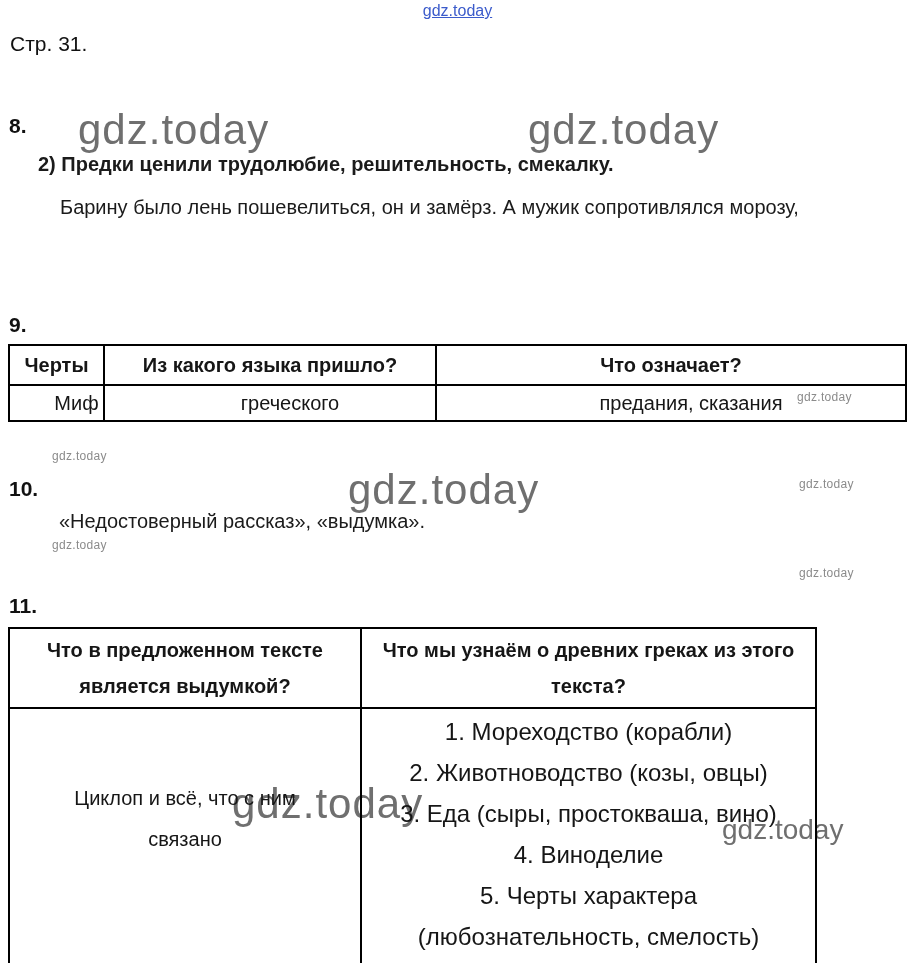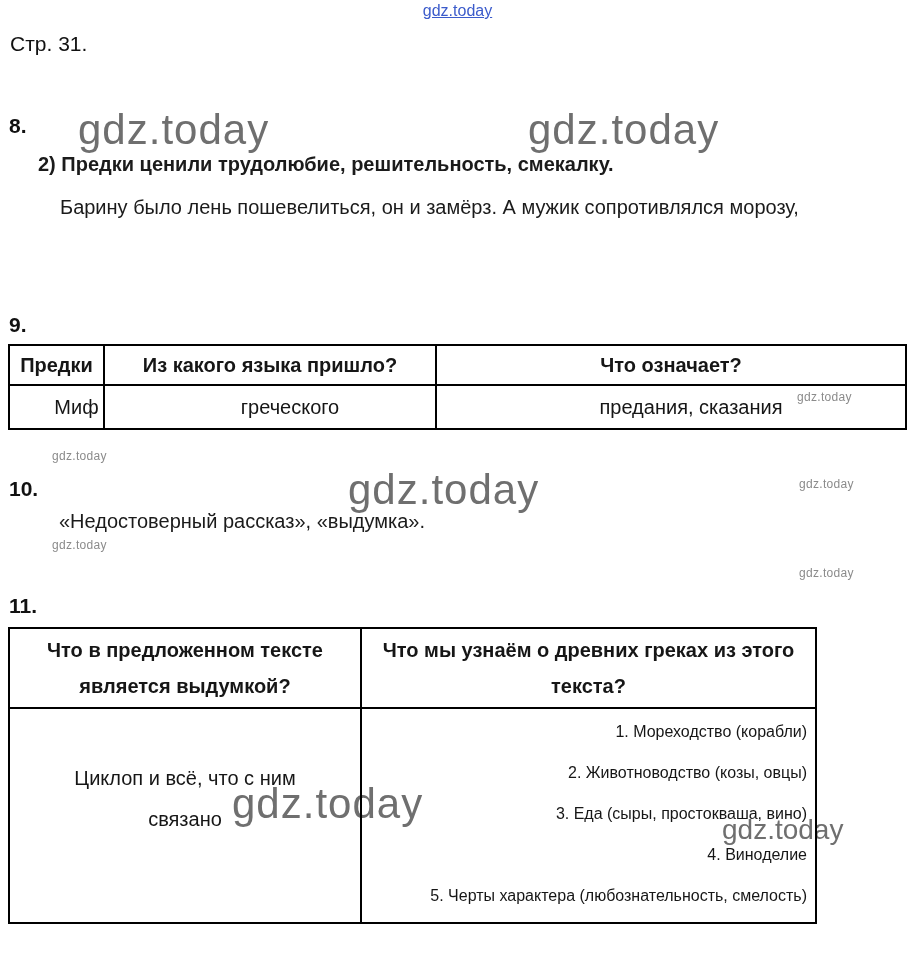--- a/index.html
+++ b/index.html
@@ -27,30 +27,30 @@
   .body-text { font-size:20px; color:#1b1b1b; }
 
   
   table.tbl { position:absolute; border-collapse:collapse; table-layout:fixed; background:transparent; }
   .tbl th, .tbl td { border:2px solid #000; font-size:20px; text-align:center; color:#161616; }
   .tbl th { font-weight:bold; }
 
   
   #tbl9 { left:8px; top:344px; width:899px; }
   #tbl9 th { height:40px; }
-  #tbl9 td { height:44px;padding-left:40px; }
+  #tbl9 td { height:36px;padding-left:40px; }
 
   
   #tbl11 { left:8px; top:627px; width:809px; }
   #tbl11 th { padding:3px 10px; line-height:1.8; vertical-align:middle; }
   #tbl11 .hdr-inner { max-width:480px; margin:0 auto; white-space:normal; }
   #tbl11 td.left-cell { vertical-align:middle; padding-bottom:34px; }
   #tbl11 td.left-cell .cell-inner { max-width:245px; margin:0 auto; line-height:2.05; white-space:normal; }
   #tbl11 td.right-cell { vertical-align:top; padding:2px 8px 6px; }
-  .t2-item { font-size:16px; line-height:41px; max-width:480px; margin:0 auto; white-space:normal;text-align:right; }
+  .t2-item { font-size:24px; line-height:41px; max-width:480px; margin:0 auto; white-space:normal; }
 </style>
 </head>
 <body>
 
 <div class="page">
 
   <div class="abs wm" style="left:78px;  top:106px;">gdz.today</div>
   <div class="abs wm" style="left:528px; top:106px;">gdz.today</div>
   <div class="abs wm-sm" style="left:797px; top:390px;">gdz.today</div>
   <div class="abs wm-sm" style="left:52px;  top:449px;">gdz.today</div>
@@ -70,21 +70,21 @@
 
   <div class="abs num" style="left:9px; top:313px;">9.</div>
   <table id="tbl9" class="tbl">
     <colgroup>
         <col style="width:95px;">
         <col style="width:332px;">
         <col>
       </colgroup>
     <thead>
       <tr>
-        <th>Предки</th>
+        <th>Черты</th>
         <th>Из какого языка пришло?</th>
         <th>Что означает?</th>
       </tr>
     </thead>
     <tbody>
       <tr>
         <td>Миф</td>
         <td>греческого</td>
         <td>предания, сказания</td>
       </tr>

